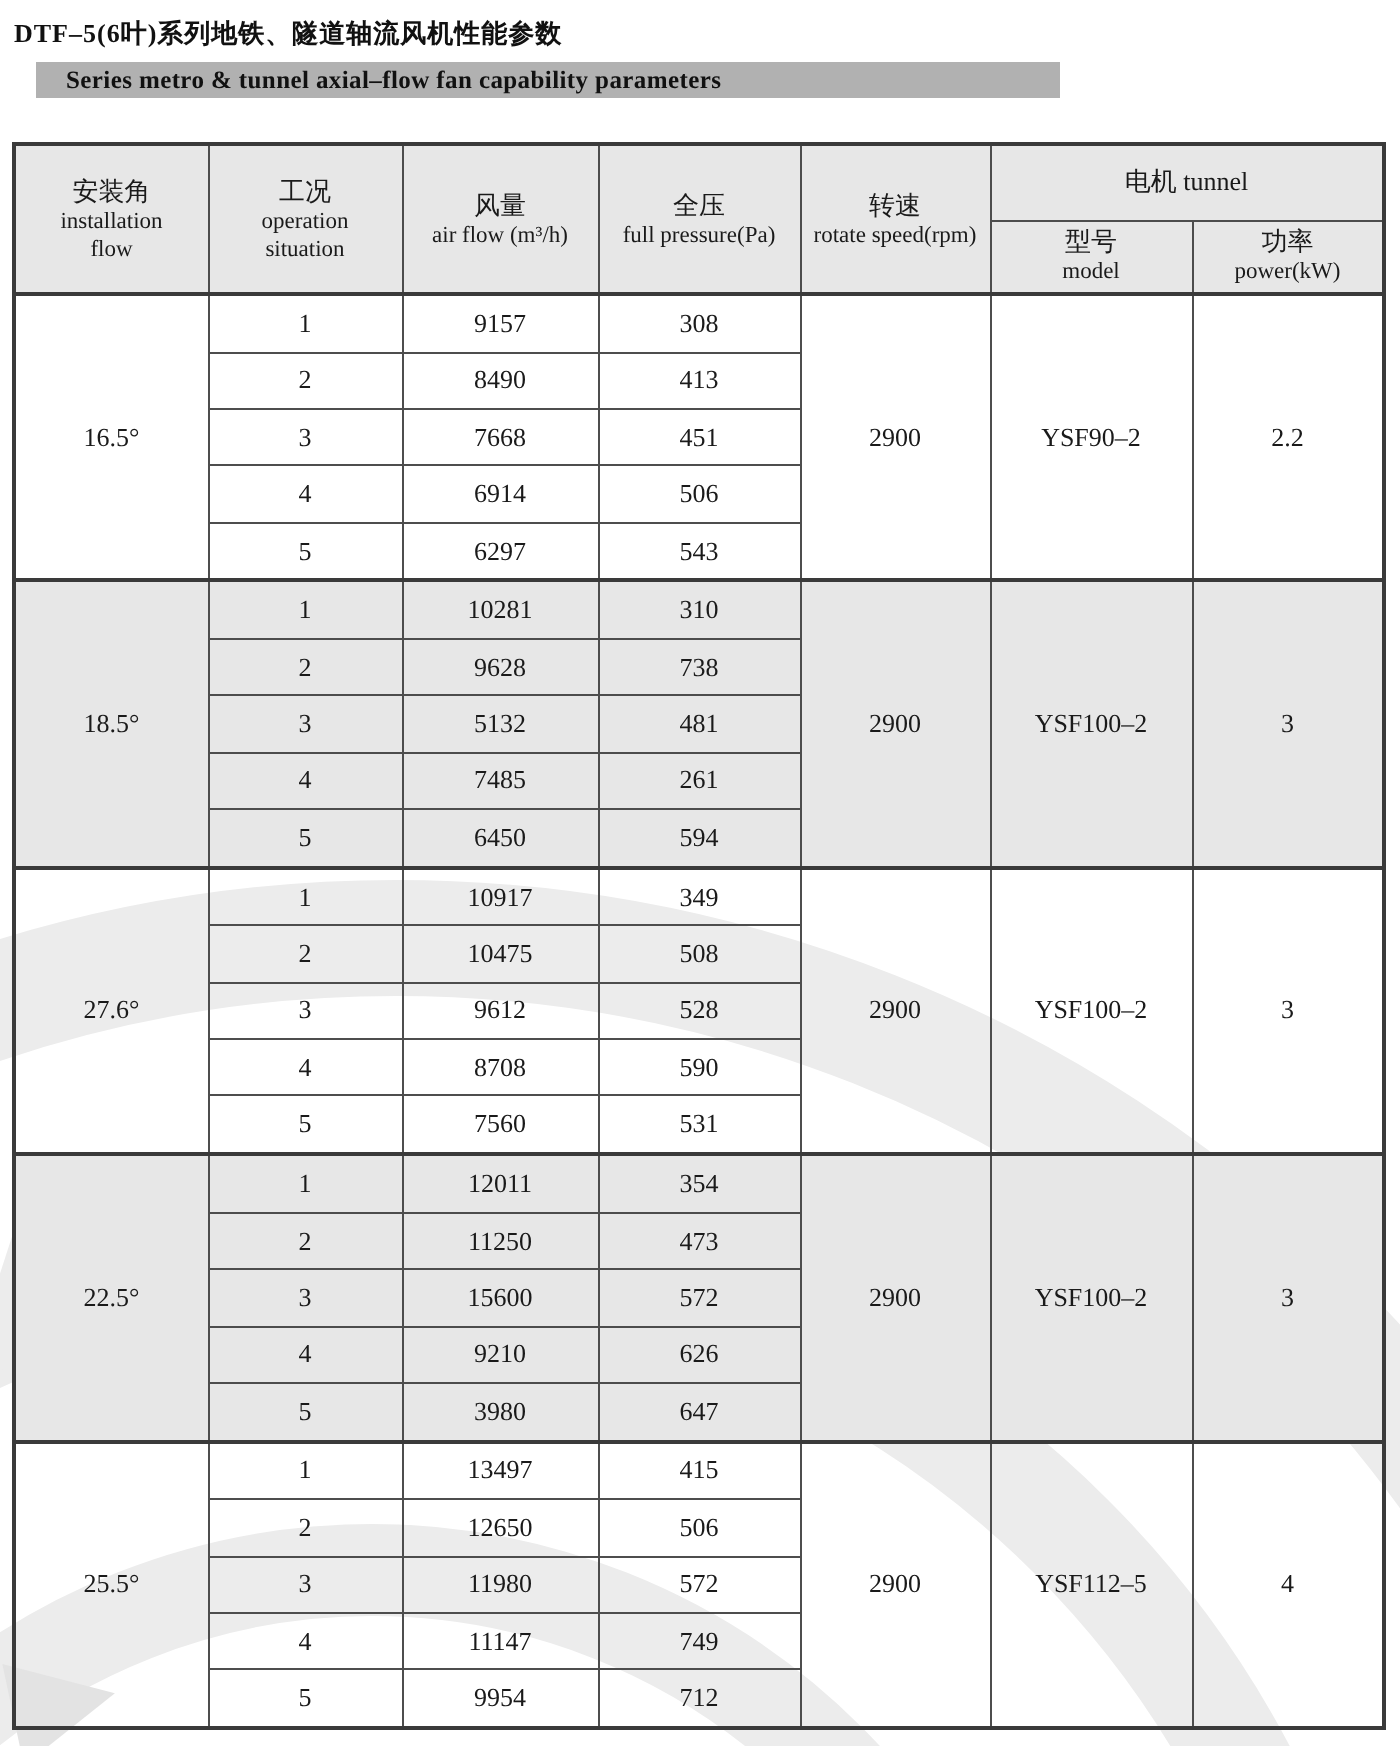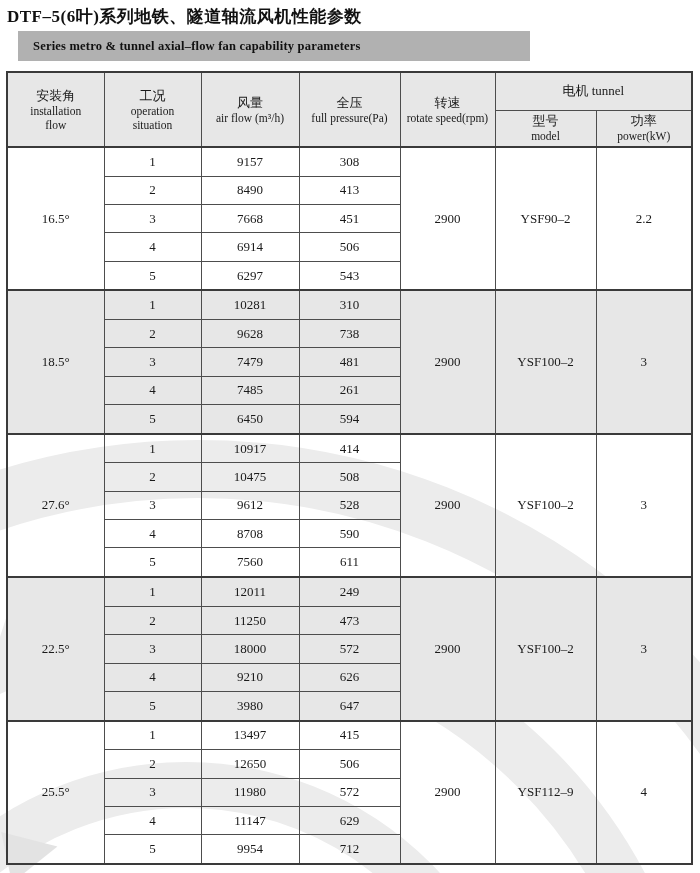--- a/index.html
+++ b/index.html
@@ -20,28 +20,28 @@
   .wm-wedge1{left:-6px;top:618px;width:0;height:0;
     border-top:42px solid transparent;border-bottom:42px solid transparent;
     border-left:60px solid #ececec;transform:rotate(18deg);}
   .wm-wedge2{left:6px;top:826px;width:0;height:0;
     border-top:26px solid transparent;border-bottom:26px solid transparent;
     border-left:52px solid #e3e3e3;transform:rotate(-12deg);}
   
   .content{position:relative;z-index:1;}
   .page-title{
     margin:6px 0 0 7px;
-    font-size:17px;line-height:22px;
+    font-size:13px;line-height:22px;
     font-weight:bold;color:#111;
     letter-spacing:0.5px;
     white-space:nowrap;
   }
   .subtitle-bar{
     margin:3px 0 0 18px;
-    width:497px;height:30px;
+    width:497px;height:18px;
     background:#b1b1b1;
     padding-left:15px;
     display:flex;align-items:center;
   }
   .subtitle-bar span{
     font-size:12.5px;font-weight:bold;color:#111;
     letter-spacing:0.2px;white-space:nowrap;
   }
   
   table.params{
@@ -178,41 +178,41 @@
         <td rowspan="5">YSF100–2</td>
         <td rowspan="5">3</td>
       </tr>
       <tr>
         <td>2</td>
         <td>9628</td>
         <td>738</td>
       </tr>
       <tr>
         <td>3</td>
-        <td>7479</td>
+        <td>5132</td>
         <td>481</td>
       </tr>
       <tr>
         <td>4</td>
         <td>7485</td>
         <td>261</td>
       </tr>
       <tr>
         <td>5</td>
         <td>6450</td>
         <td>594</td>
       </tr>
     </tbody>
 
     <tbody>
       <tr>
         <td rowspan="5">27.6°</td>
         <td>1</td>
         <td>10917</td>
-        <td>414</td>
+        <td>349</td>
         <td rowspan="5">2900</td>
         <td rowspan="5">YSF100–2</td>
         <td rowspan="5">3</td>
       </tr>
       <tr>
         <td>2</td>
         <td>10475</td>
         <td>508</td>
       </tr>
       <tr>
@@ -221,42 +221,42 @@
         <td>528</td>
       </tr>
       <tr>
         <td>4</td>
         <td>8708</td>
         <td>590</td>
       </tr>
       <tr>
         <td>5</td>
         <td>7560</td>
-        <td>611</td>
+        <td>531</td>
       </tr>
     </tbody>
 
     <tbody class="shade">
       <tr>
         <td rowspan="5">22.5°</td>
         <td>1</td>
         <td>12011</td>
-        <td>249</td>
+        <td>354</td>
         <td rowspan="5">2900</td>
         <td rowspan="5">YSF100–2</td>
         <td rowspan="5">3</td>
       </tr>
       <tr>
         <td>2</td>
         <td>11250</td>
         <td>473</td>
       </tr>
       <tr>
         <td>3</td>
-        <td>18000</td>
+        <td>15600</td>
         <td>572</td>
       </tr>
       <tr>
         <td>4</td>
         <td>9210</td>
         <td>626</td>
       </tr>
       <tr>
         <td>5</td>
         <td>3980</td>
@@ -264,37 +264,37 @@
       </tr>
     </tbody>
 
     <tbody>
       <tr>
         <td rowspan="5">25.5°</td>
         <td>1</td>
         <td>13497</td>
         <td>415</td>
         <td rowspan="5">2900</td>
-        <td rowspan="5">YSF112–9</td>
+        <td rowspan="5">YSF112–5</td>
         <td rowspan="5">4</td>
       </tr>
       <tr>
         <td>2</td>
         <td>12650</td>
         <td>506</td>
       </tr>
       <tr>
         <td>3</td>
         <td>11980</td>
         <td>572</td>
       </tr>
       <tr>
         <td>4</td>
         <td>11147</td>
-        <td>629</td>
+        <td>749</td>
       </tr>
       <tr>
         <td>5</td>
         <td>9954</td>
         <td>712</td>
       </tr>
     </tbody>
   </table>
 </div>
 

